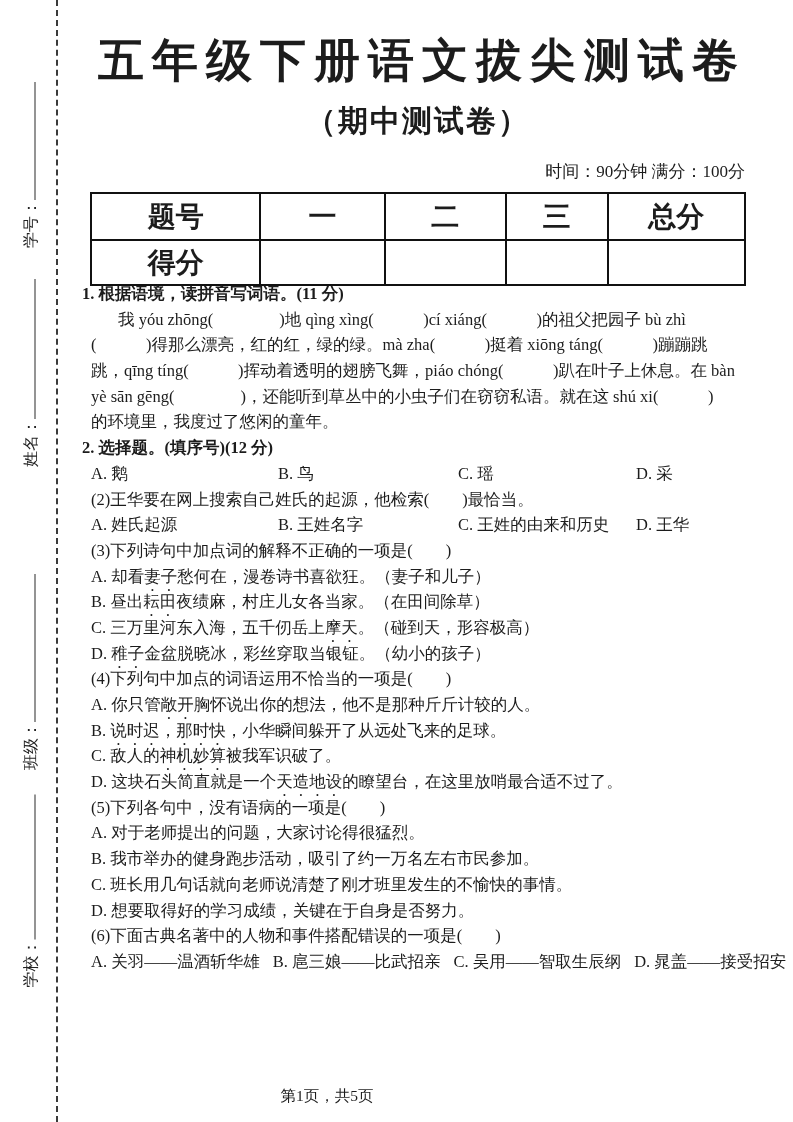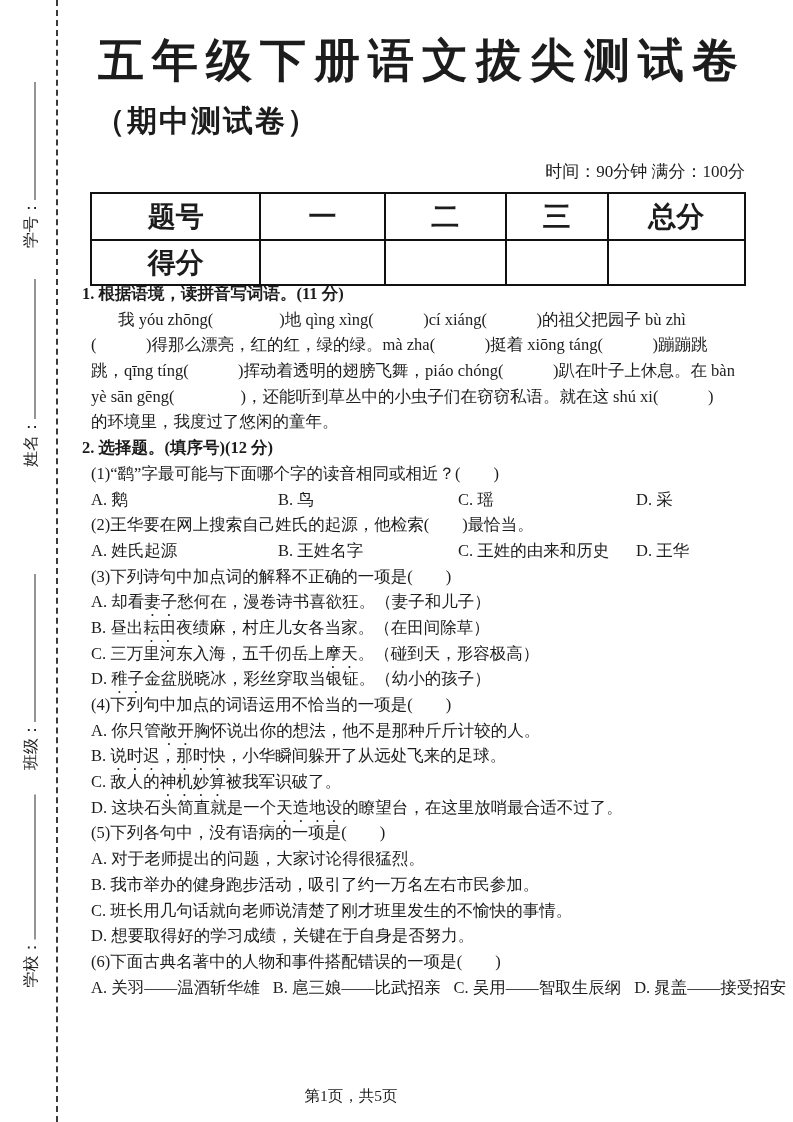--- a/index.html
+++ b/index.html
@@ -10,21 +10,21 @@
   }
   .binding-line { position:absolute; left:56px; top:0; height:1122px; width:0;
     border-left:2px dashed #3a3a3a; }
   .side-group { position:absolute; left:31px;
     transform:translate(-50%,-50%) rotate(-90deg); white-space:nowrap;
     font-size:16px; color:#222; }
   .side-blank { display:inline-block; height:5px; border-bottom:1.5px solid #2a2a2a; }
 
   .title { position:absolute; top:30px; left:82px; width:680px; text-align:center;
     font-size:46px; font-weight:700; letter-spacing:8px; }
-  .subtitle { position:absolute; top:101px; left:95px; width:680px; text-align:left;
+  .subtitle { position:absolute; top:101px; left:78px; width:680px; text-align:center;
     font-size:30px; font-weight:600; letter-spacing:2px; }
   .meta { position:absolute; top:160px; left:82px; width:663px; text-align:right;
     font-size:17px; }
 
   .score-table { position:absolute; top:192px; left:90px; width:656px;
     border-collapse:collapse; table-layout:fixed; }
   .score-table th, .score-table td { border:2px solid #111; text-align:center;
     font-weight:700; padding:0; }
   .score-table .r1 th { height:45px; font-size:28px; }
   .score-table .r2 th, .score-table .r2 td { height:43px; font-size:28px; }
@@ -36,21 +36,21 @@
   .qt  { font-weight:700; }
   .sub { padding-left:9px; }
   .ind { padding-left:36px; }
   .optrow { display:flex; padding-left:9px; }
   .oc1 { width:187px; } .oc2 { width:180px; } .oc3 { width:178px; }
   .oc6 { margin-right:13px; }
   .emdot {
     -webkit-text-emphasis:filled dot #1c1c1c; -webkit-text-emphasis-position:under right;
     text-emphasis:filled dot #1c1c1c; text-emphasis-position:under right; }
   .footer { position:absolute; top:1086px; left:0; width:654px; text-align:center;
-    font-size:15.5px;margin-left:24px; }
+    font-size:15.5px; }
 </style>
 </head>
 <body>
 
 <div>
 
   <div class="binding-line"></div>
 
   <div class="side-group" style="top:165px">
     <span>学号：</span><span class="side-blank" style="width:118px"></span>
@@ -92,21 +92,20 @@
 
     <div class="line qt">1. 根据语境，读拼音写词语。(11 分)</div>
     <div class="line sub ind">我 yóu zhōng(　　　　)地 qìng xìng(　　　)cí xiáng(　　　)的祖父把园子 bù zhì</div>
     <div class="line sub">(　　　)得那么漂亮，红的红，绿的绿。mà zha(　　　)挺着 xiōng táng(　　　)蹦蹦跳</div>
     <div class="line sub">跳，qīng tíng(　　　)挥动着透明的翅膀飞舞，piáo chóng(　　　)趴在叶子上休息。在 bàn</div>
     <div class="line sub">yè sān gēng(　　　　)，还能听到草丛中的小虫子们在窃窃私语。就在这 shú xi(　　　)</div>
     <div class="line sub">的环境里，我度过了悠闲的童年。</div>
 
     <div class="line qt">2. 选择题。(填序号)(12 分)</div>
 
-    <div class="line sub">(1)“鹞”字最可能与下面哪个字的读音相同或相近？(　　)</div>
     <div class="line optrow">
       <span class="oc1">A. 鹅</span>
       <span class="oc2">B. 鸟</span>
       <span class="oc3">C. 瑶</span>
       <span>D. 采</span>
     </div>
 
     <div class="line sub">(2)王华要在网上搜索自己姓氏的起源，他检索(　　)最恰当。</div>
     <div class="line optrow">
       <span class="oc1">A. 姓氏起源</span>

